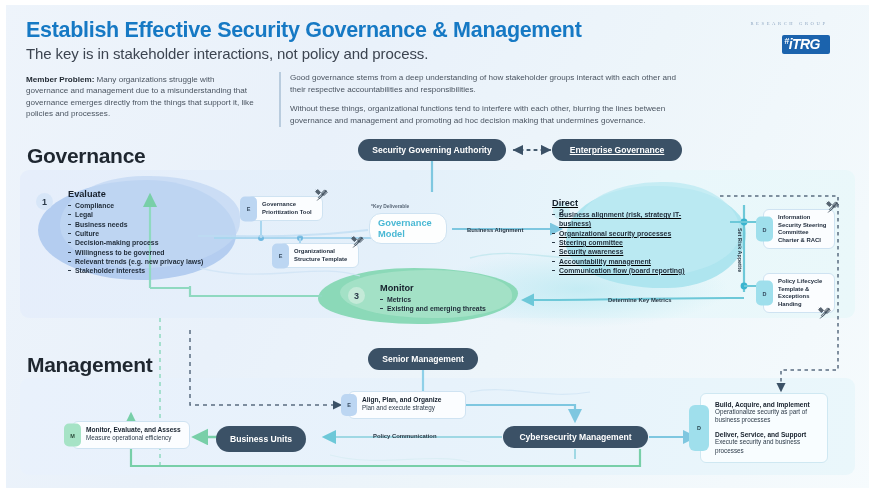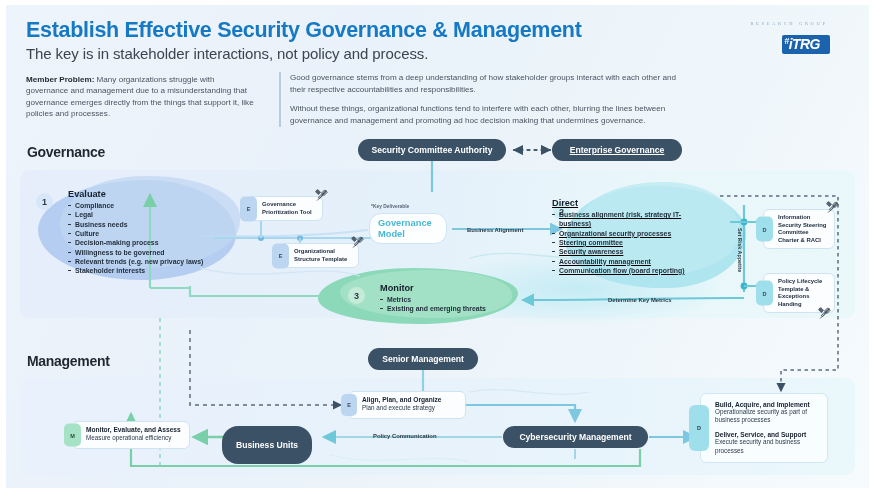--- a/index.html
+++ b/index.html
@@ -53,21 +53,21 @@
   .logo-itrg {
     margin-top:9px; margin-left:34px; display:inline-block;
     background:#1b63ad; color:#fff; font-size:14px; font-weight:bold;
     font-style:italic; padding:1px 10px 2px 2px; letter-spacing:-0.6px;
     border-radius:2px;
   }
   .logo-itrg .hash { font-size:9px; vertical-align:top; }
 
   
   .sec-head {
-    position:absolute; font-size:14px; font-weight:bold; color:#1f2730; letter-spacing:-0.3px;
+    position:absolute; font-size:21px; font-weight:bold; color:#1f2730; letter-spacing:-0.3px;
   }
   #gov-head { left:27px; top:144px; }
   #mgmt-head { left:27px; top:353px; }
 
   
   .panel { position:absolute; border-radius:9px; }
   #gov-panel {
     left:20px; top:170px; width:835px; height:148px;
     background:linear-gradient(100deg,#e6eefb 0%,#e4f0fa 45%,#e9f7fb 75%,#eaf8fa 100%);
   }
@@ -137,21 +137,21 @@
 
   
   .pill {
     position:absolute; background:#3b5166; color:#fff; border-radius:16px;
     font-size:8.6px; font-weight:bold; display:flex; align-items:center;
     justify-content:center; letter-spacing:0px; text-align:center;
   }
   #pill-sga { left:358px; top:139px; width:148px; height:22px; }
   #pill-eg  { left:552px; top:139px; width:130px; height:22px;text-decoration:underline; }
   #pill-sm  { left:368px; top:348px; width:110px; height:22px; }
-  #pill-bu  { left:222px; top:426px; width:90px; height:38px; }
+  #pill-bu  { left:216px; top:426px; width:90px; height:26px; }
   #pill-csm { left:503px; top:426px; width:145px; height:22px; }
 
   
   .card {
     position:absolute; background:#fbfdff; border:1px solid #cfe3f2;
     border-radius:6px; padding:4px 5px 4px 14px;
   }
   .card .tag {
     position:absolute; left:-8px; top:50%; transform:translateY(-50%);
     width:17px; height:25px; border-radius:5px;
@@ -336,21 +336,21 @@
     <path d="M131,449 L131,466 L640,466 L640,449" stroke="#78cfa8" stroke-width="2.2" fill="none"></path>
     <path d="M131,424 L131,415" stroke="#78cfa8" stroke-width="2.2" fill="none" marker-end="url(#ar-green)"></path>
     <path d="M131,449 L131,422" stroke="#78cfa8" stroke-width="2.2" fill="none"></path>
 
     <path d="M575,449 L575,459" stroke="#9fd8e4" stroke-width="2" fill="none"></path>
 
     <path d="M470,392 C510,384 545,400 590,392" stroke="#d6e8f6" stroke-width="1.2" fill="none"></path>
     <path d="M330,455 C380,468 430,452 470,462" stroke="#dbeef5" stroke-width="1.2" fill="none"></path>
   </svg>
 
-  <div class="pill" id="pill-sga">Security Committee Authority</div>
+  <div class="pill" id="pill-sga">Security Governing Authority</div>
   <div class="pill" id="pill-eg">Enterprise Governance</div>
   <div class="pill" id="pill-sm">Senior Management</div>
   <div class="pill" id="pill-bu">Business Units</div>
   <div class="pill" id="pill-csm">Cybersecurity Management</div>
 
   <div class="numcirc" id="num1">1</div>
   <div class="numcirc" id="num2">2</div>
   <div class="numcirc" id="num3">3</div>
 
   <div class="phase" id="phase-eval">

